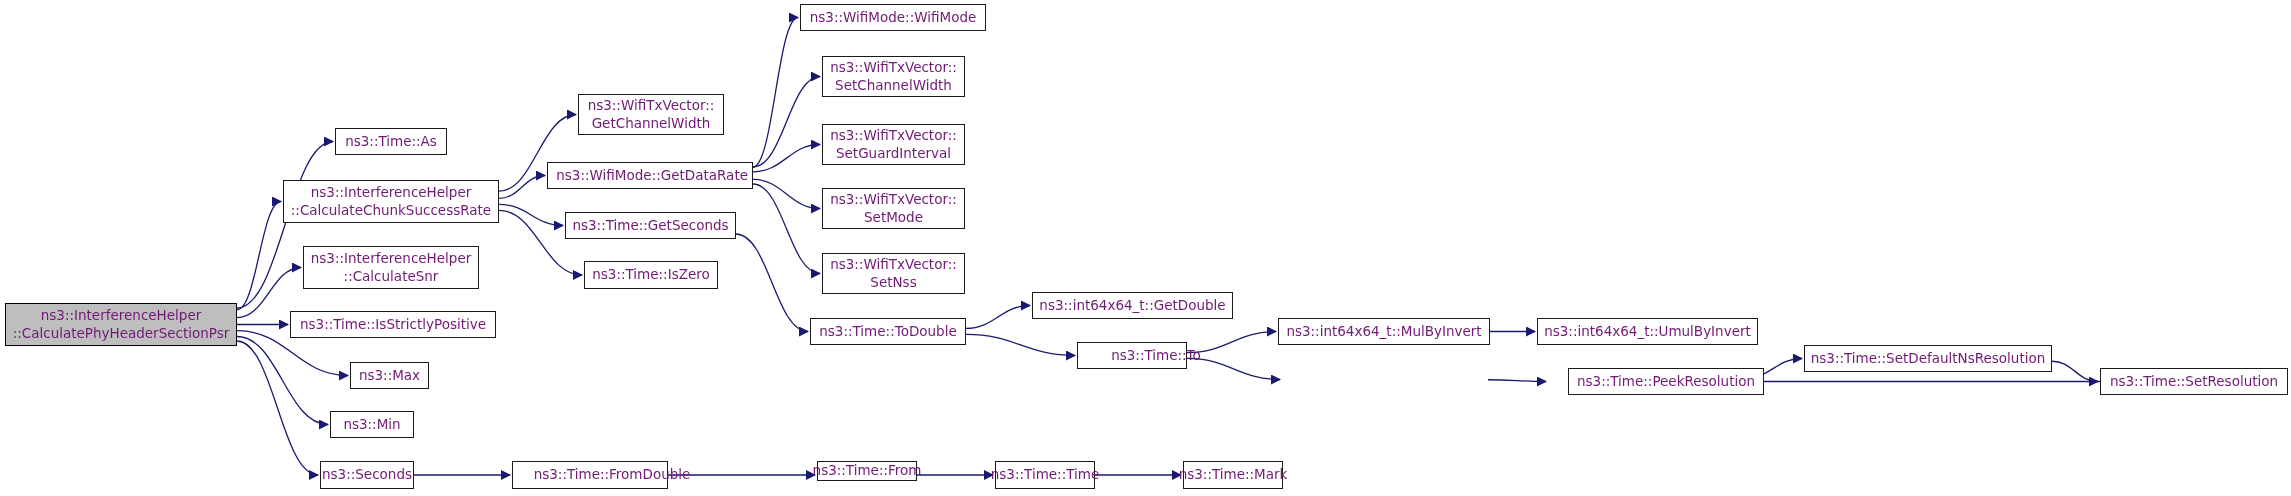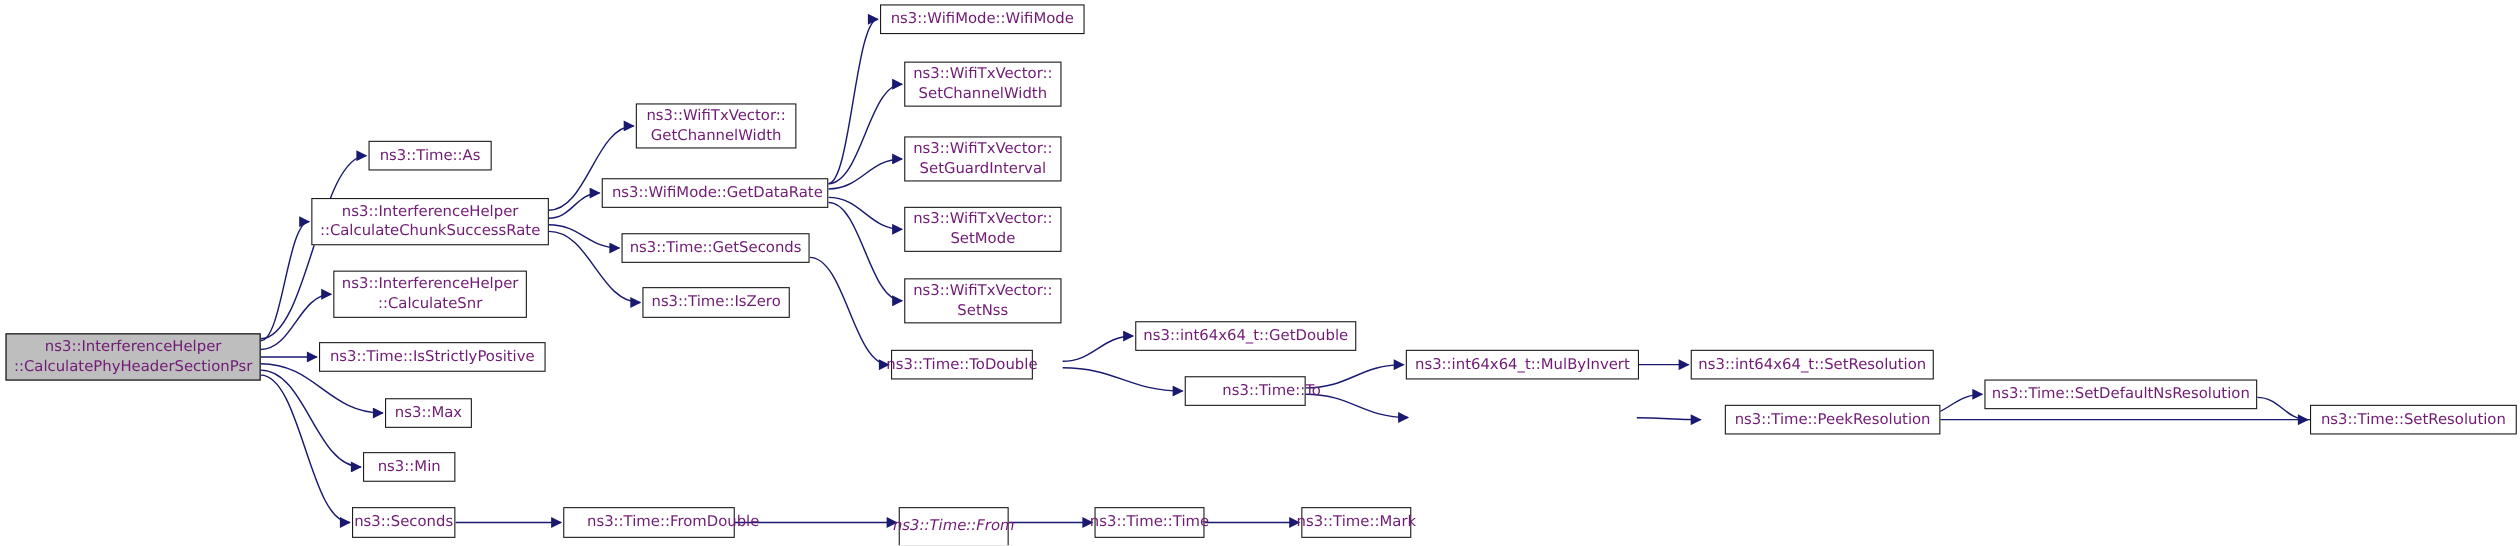--- a/index.html
+++ b/index.html
@@ -128,48 +128,48 @@
       <span>SetGuardInterval</span>
     </div>
     <div class="node" style="left: 822px; top: 188px; width: 143px; height: 41px;">
       <span>ns3::WifiTxVector::</span>
       <span>SetMode</span>
     </div>
     <div class="node" style="left: 822px; top: 253px; width: 143px; height: 41px;">
       <span>ns3::WifiTxVector::</span>
       <span>SetNss</span>
     </div>
-    <div class="node" style="left: 810px; top: 318px; width: 129px; height: 27px;">
+    <div class="node" style="left: 810px; top: 318px; width: 156px; height: 27px;">
       <span>ns3::Time::ToDouble</span>
     </div>
     <div class="node" style="left: 1032px; top: 292px; width: 201px; height: 27px;">
       <span>ns3::int64x64_t::GetDouble</span>
     </div>
     <div class="node" style="left: 1077px; top: 342px; width: 110px; height: 27px; padding-left: 48px;">
       <span>ns3::Time::To</span>
     </div>
     <div class="node" style="left: 1278px; top: 318px; width: 212px; height: 27px;">
       <span>ns3::int64x64_t::MulByInvert</span>
     </div>
     <div class="node" style="left: 1537px; top: 318px; width: 221px; height: 27px;">
-      <span>ns3::int64x64_t::SetResolution</span>
+      <span>ns3::int64x64_t::UmulByInvert</span>
     </div>
     <div class="node" style="left: 1568px; top: 368px; width: 196px; height: 27px;">
       <span>ns3::Time::PeekResolution</span>
     </div>
     <div class="node" style="left: 1804px; top: 345px; width: 248px; height: 27px;">
       <span>ns3::Time::SetDefaultNsResolution</span>
     </div>
     <div class="node" style="left: 2100px; top: 368px; width: 188px; height: 27px;">
       <span>ns3::Time::SetResolution</span>
     </div>
     <div class="node" style="left: 512px; top: 461px; width: 156px; height: 28px; padding-left: 44px;">
       <span>ns3::Time::FromDouble</span>
     </div>
-    <div class="node" style="left: 817px; top: 461px; width: 100px; height: 36px; font-style: italic;">
+    <div class="node" style="left: 817px; top: 461px; width: 100px; height: 20px;">
       <span>ns3::Time::From</span>
     </div>
     <div class="node" style="left: 995px; top: 461px; width: 100px; height: 28px;">
       <span>ns3::Time::Time</span>
     </div>
     <div class="node" style="left: 1183px; top: 461px; width: 100px; height: 28px;">
       <span>ns3::Time::Mark</span>
     </div>
   </div>
 

